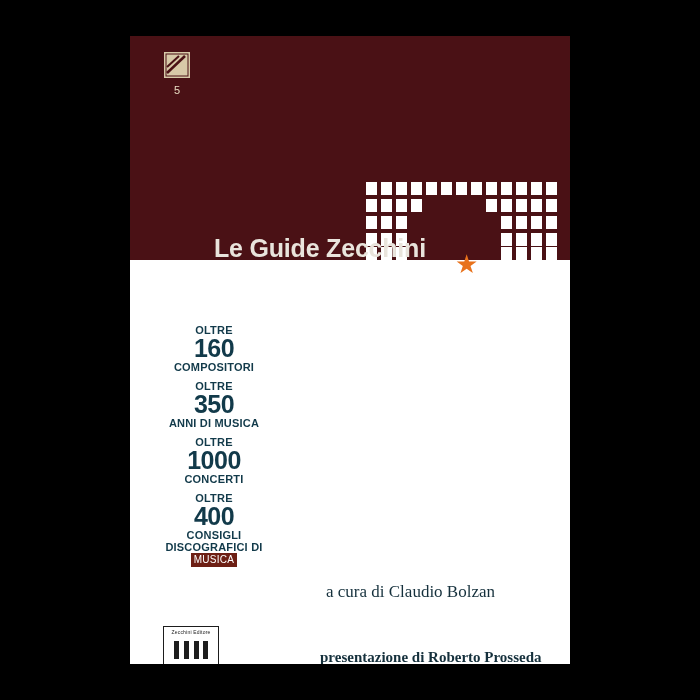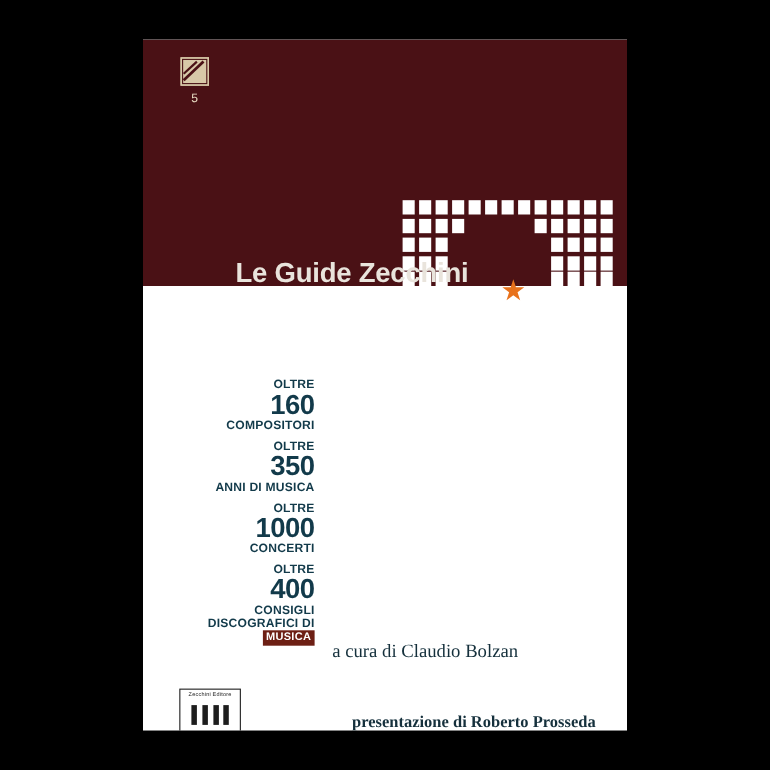--- a/index.html
+++ b/index.html
@@ -105,23 +105,23 @@
     top: 224px;
     width: 440px;
     height: 404px;
     background: #ffffff;
   }
 
   
   #stats {
     position: absolute;
     left: 12px;
-    top: 84px;
+    top: 64px;
     width: 144px;
-    text-align: right;
+    text-align: center;
     color: #123a4a;
     font-family: "Liberation Sans", sans-serif;
   }
   .stat { margin-bottom: 7px; }
   .stat .lbl-top {
     font-size: 11px;
     font-weight: bold;
     letter-spacing: 0.2px;
     line-height: 12px;
   }
@@ -141,21 +141,21 @@
     font-size: 11px;
     font-weight: bold;
     letter-spacing: 0.2px;
     line-height: 12px;
   }
   .musica-tag {
     display: inline-block;
     background: #6d1f14;
     color: #ffffff;
     font-size: 10px;
-    font-weight: bold;
+    font-weight: normal;
     padding: 1px 3px;
     letter-spacing: 0.3px;
     vertical-align: 1px;
   }
 
   
   #title-block {
     position: absolute;
     left: 160px;
     top: 78px;
@@ -172,21 +172,21 @@
   #subtitle {
     margin-top: 7px;
     font-size: 21px;
     font-weight: bold;
     line-height: 23px;
     letter-spacing: -0.2px;
     color: #123a4a;
   }
   #curator {
     position: absolute;
-    left: 172px;
+    left: 196px;
     top: 322px;
     font-size: 17px;
     color: #15303c;
     font-family: "Liberation Serif", serif;
   }
   #presentation {
     position: absolute;
     left: 190px;
     top: 389px;
     font-size: 15px;

